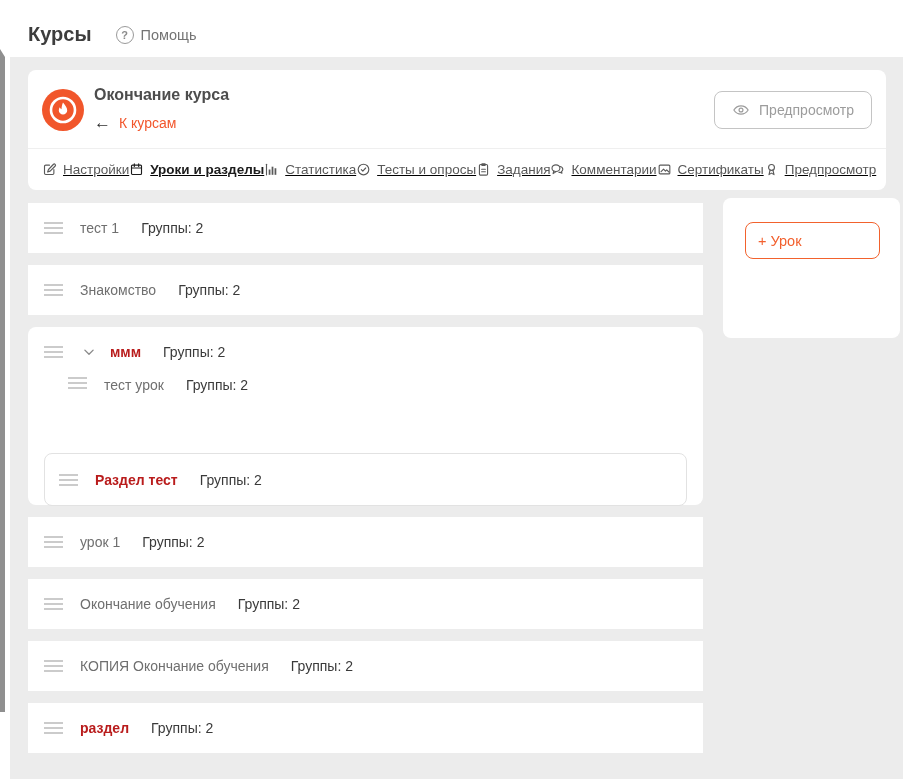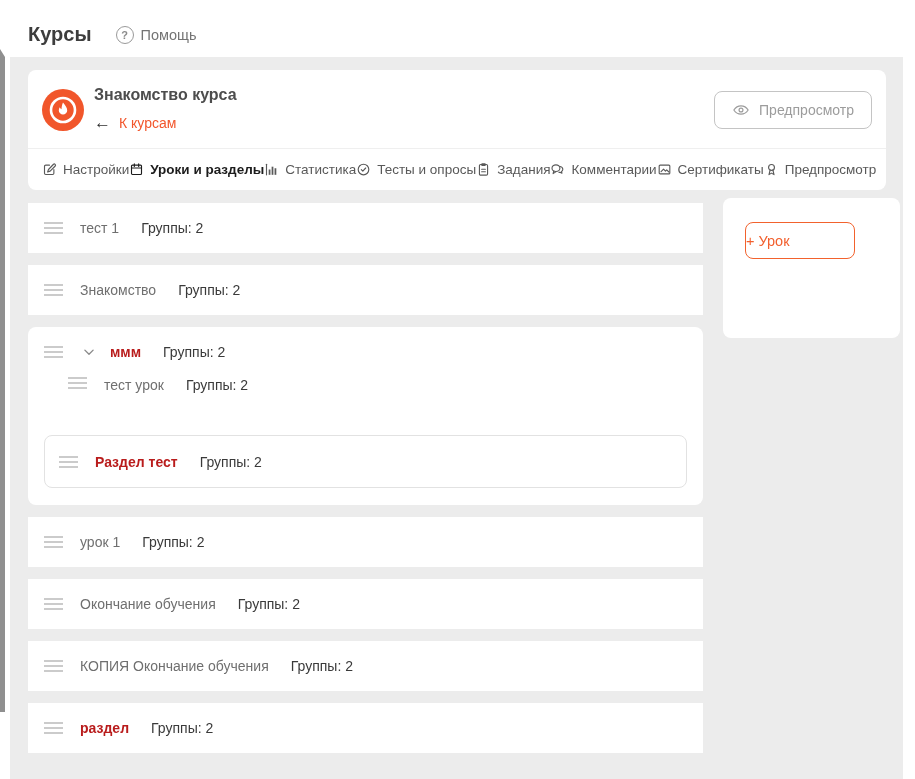--- a/index.html
+++ b/index.html
@@ -38,21 +38,21 @@
   .back-link { font-size:14px; color:#f2562c; }
   .preview-btn { position:absolute; right:14px; top:21px; height:38px;
     padding:8px 17px; background:#fff; border:1px solid #c4c4c4; border-radius:8px;
     display:flex; align-items:center; gap:9px; color:#9c9c9c; font-size:14px;
     cursor:pointer; }
   .preview-btn svg { width:18px; height:18px; stroke:#9c9c9c; fill:none;
     stroke-width:1.6; stroke-linecap:round; stroke-linejoin:round; }
 
   .tabs-row { position:absolute; left:0; right:0; bottom:0; height:42px;
     border-top:1px solid #efefef; display:flex; align-items:center;
-    justify-content:space-between; padding:0 14px; }
+    justify-content:space-between; padding:0 14px;text-decoration:underline; }
   .tab { display:flex; align-items:center; gap:6px; font-size:13.5px;
     color:#595959; cursor:pointer; white-space:nowrap; }
   .tab svg { width:15px; height:15px; stroke:currentColor; fill:none;
     stroke-width:1.8; stroke-linecap:round; stroke-linejoin:round; flex:none; }
   .tab.active { color:#1c1c1c; font-weight:700; }
 
   
   .list { position:absolute; left:18px; top:146px; width:675px; }
   .card { background:#fff; border-radius:0; height:50px; margin-bottom:12px;
     display:flex; align-items:center; padding:0 16px; cursor:pointer; }
@@ -64,30 +64,30 @@
 
   .section-card { background:#fff; border-radius:8px; height:178px;
     margin-bottom:12px; padding:0; display:block; }
   .section-head { height:50px; display:flex; align-items:center; padding:0 16px;
     cursor:pointer; }
   .chevron { width:18px; height:18px; margin-right:12px; flex:none; cursor:pointer; }
   .chevron svg { width:18px; height:18px; stroke:#8a8a8a; fill:none;
     stroke-width:1.8; stroke-linecap:round; stroke-linejoin:round; }
   .child-lesson { margin-left:24px; height:56px; display:flex; align-items:flex-start;
     padding:0 16px; cursor:pointer; }
-  .child-section-box { margin:2px 16px 0 16px; border:1px solid #e2e2e2;
+  .child-section-box { margin:20px 16px 0 16px; border:1px solid #e2e2e2;
     border-radius:8px; height:53px; display:flex; align-items:center;
     padding:0 14px; cursor:pointer; }
 
   
   .side-card { position:absolute; left:713px; top:141px; width:177px; height:140px;
     background:#fff; border-radius:8px; }
-  .side-btn { position:absolute; left:22px; width:110px; height:37px;
+  .side-btn { position:absolute; left:22px; width:135px; height:37px;
     border:1.5px solid #f2622d; border-radius:8px; background:#fff;
-    color:#f2602e; font-size:14.5px; text-align:left; padding-left:0;
+    color:#f2602e; font-size:14.5px; text-align:left; padding-left:12px;
     font-family:"Liberation Sans", sans-serif; cursor:pointer; }
   .side-btn.lesson { top:24px; }
   .side-btn.section { top:79px; }
 </style>
 </head>
 <body>
 
 <div class="top-header">
   <div class="page-title">Курсы</div>
   <div class="help-wrap">
@@ -102,21 +102,21 @@
 <div class="panel">
 
   <div class="main-card">
     <div class="logo">
       <svg viewBox="0 0 42 42" width="42" height="42">
         <circle cx="21" cy="21" r="21" fill="#f1562b"></circle>
         <circle cx="21" cy="21" r="12" fill="none" stroke="#ffffff" stroke-width="2.6"></circle>
         <path d="M21 13.5c2.6 3.2 4.2 5.4 4.2 7.9a4.2 4.2 0 0 1-8.4 0c0-1.1.3-2.1 1-3.2.3 1 .9 1.7 1.7 2.1.1-2.6.6-4.7 1.5-6.8z" fill="#ffffff"></path>
       </svg>
     </div>
-    <div class="course-title">Знакомство курса</div>
+    <div class="course-title">Окончание курса</div>
     <div class="back-row">
       <span class="back-arrow">←</span>
       <span class="back-link">К курсам</span>
     </div>
     <div class="preview-btn">
       <svg viewBox="0 0 24 24">
         <path d="M2.5 12S6 6.5 12 6.5 21.5 12 21.5 12 18 17.5 12 17.5 2.5 12 2.5 12z"></path>
         <circle cx="12" cy="12" r="2.6"></circle>
       </svg>
       <span>Предпросмотр</span>

